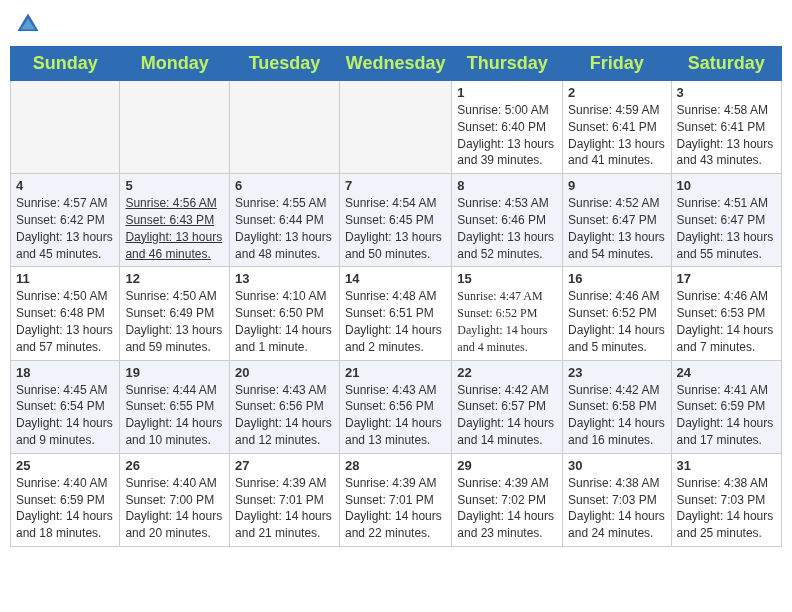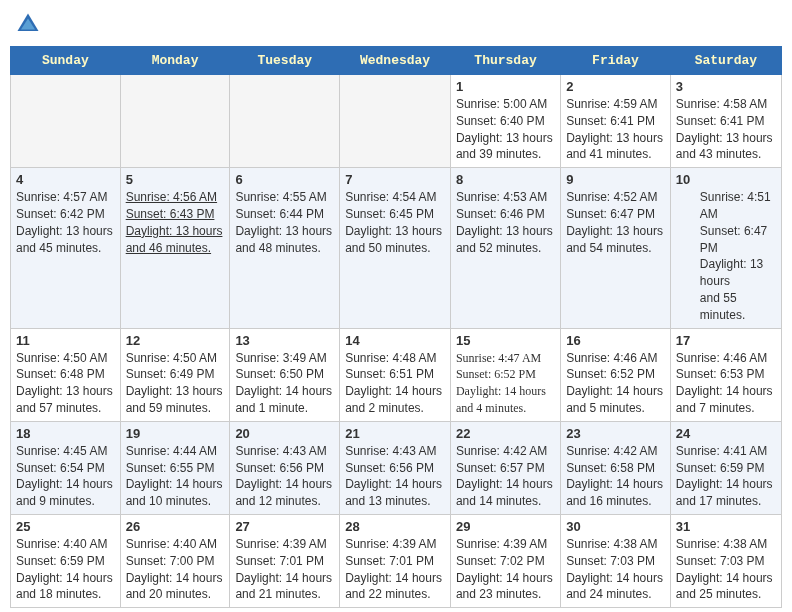--- a/index.html
+++ b/index.html
@@ -52,26 +52,25 @@
     .location {
       font-size: 14px;
       color: #555;
     }
     .calendar {
       width: 100%;
       border-collapse: collapse;
     }
     .calendar th {
       background-color: #2e6db4;
-      color: #fef9c3;
+      color: #bef264;
       text-align: center;
       padding: 6px 2px;
-      font-size: 13px;
+      font-size: 18px;
       border: 1px solid #2e6db4;
-      font-family: Liberation Mono, monospace;
     }
     .calendar td {
       border: 1px solid #ccc;
       vertical-align: top;
       padding: 4px 5px;
       width: 113px;
       min-height: 80px;
       font-size: 10.5px;
       color: #333;
       background: #fff;
@@ -195,21 +194,21 @@
         </td>
         <td>
           <span class="day-num">9</span>
           <div class="day-info" style="white-space: pre-line;">Sunrise: 4:52 AM
 Sunset: 6:47 PM
 Daylight: 13 hours
 and 54 minutes.</div>
         </td>
         <td>
           <span class="day-num">10</span>
-          <div class="day-info" style="white-space: pre-line; margin-left: 24px;">Sunrise: 4:51 AM
+          <div class="day-info" style="white-space: pre-line;">Sunrise: 4:51 AM
 Sunset: 6:47 PM
 Daylight: 13 hours
 and 55 minutes.</div>
         </td>
       </tr>
       <tr class="row-bg-odd">
         <td>
           <span class="day-num">11</span>
           <div class="day-info" style="white-space: pre-line;">Sunrise: 4:50 AM
 Sunset: 6:48 PM
@@ -218,21 +217,21 @@
         </td>
         <td>
           <span class="day-num">12</span>
           <div class="day-info" style="white-space: pre-line;">Sunrise: 4:50 AM
 Sunset: 6:49 PM
 Daylight: 13 hours
 and 59 minutes.</div>
         </td>
         <td>
           <span class="day-num">13</span>
-          <div class="day-info" style="white-space: pre-line;">Sunrise: 3:49 AM
+          <div class="day-info" style="white-space: pre-line;">Sunrise: 4:10 AM
 Sunset: 6:50 PM
 Daylight: 14 hours
 and 1 minute.</div>
         </td>
         <td>
           <span class="day-num">14</span>
           <div class="day-info" style="white-space: pre-line;">Sunrise: 4:48 AM
 Sunset: 6:51 PM
 Daylight: 14 hours
 and 2 minutes.</div>

